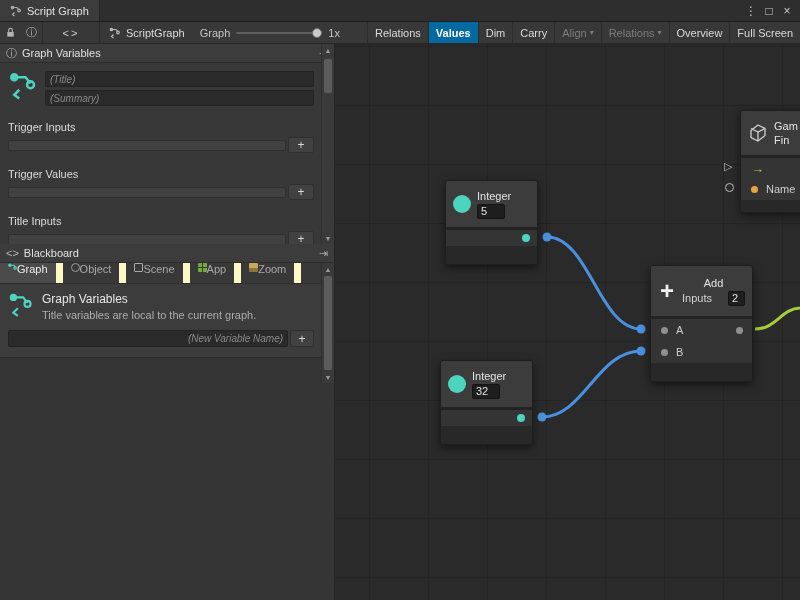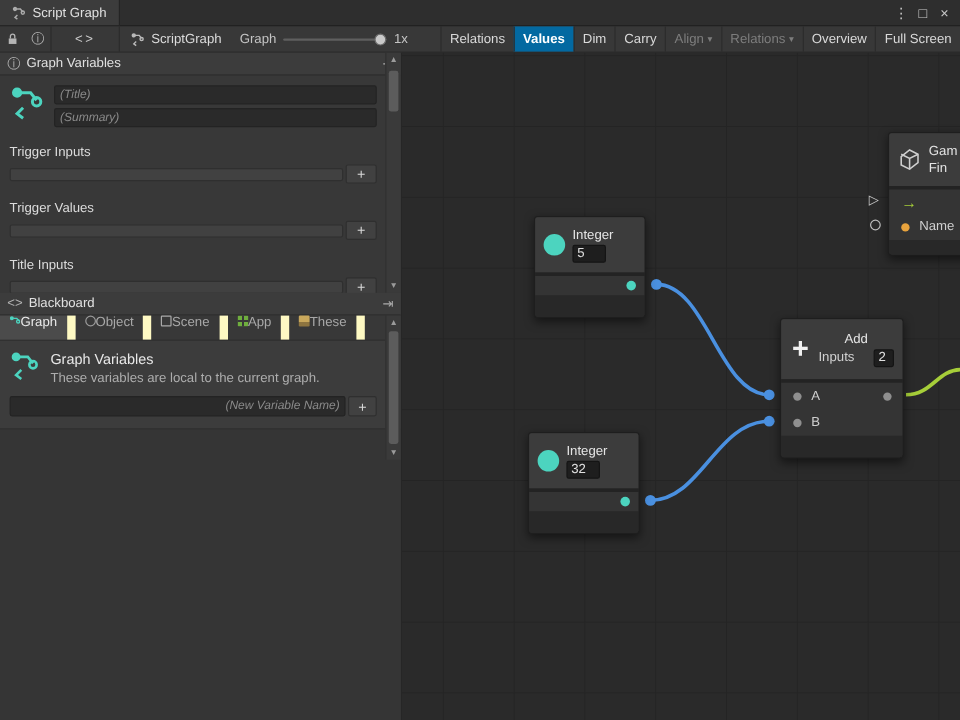--- a/index.html
+++ b/index.html
@@ -274,37 +274,37 @@
         <div class="tab">
           <span class="ti ti-scene"></span>
           <span>Scene</span>
         </div>
         <div class="tab">
           <span class="ti ti-app"></span>
           <span>App</span>
         </div>
         <div class="tab">
           <span class="ti ti-saved"></span>
-          <span>These</span>
+          <span>Zoom</span>
         </div>
       </div>
 
       <div class="vars-area">
         <div class="vars-head">
           <svg width="26" height="26" viewBox="0 0 24 24">
             <g fill="none" stroke="var(--teal,#4cd4bf)" stroke-width="2">
               <circle cx="5" cy="5" r="2.4" fill="var(--teal,#4cd4bf)"></circle>
                 <path d="M7 5h7l4 5"></path>
                 <circle cx="18" cy="11" r="2.8"></circle>
                 <path d="M9 15l-4 4 4 3"></path>
             </g>
           </svg>
           <div>
             <div class="vars-title">Graph Variables</div>
-            <div class="vars-sub">These variables are local to the current graph.</div>
+            <div class="vars-sub">Title variables are local to the current graph.</div>
           </div>
         </div>
         <div class="newvar-row">
           <input class="field" placeholder="(New Variable Name)" style="">
           <div class="plus-btn" style="height:17px;">+</div>
         </div>
       </div>
 
       <div class="bb-empty"></div>
 

